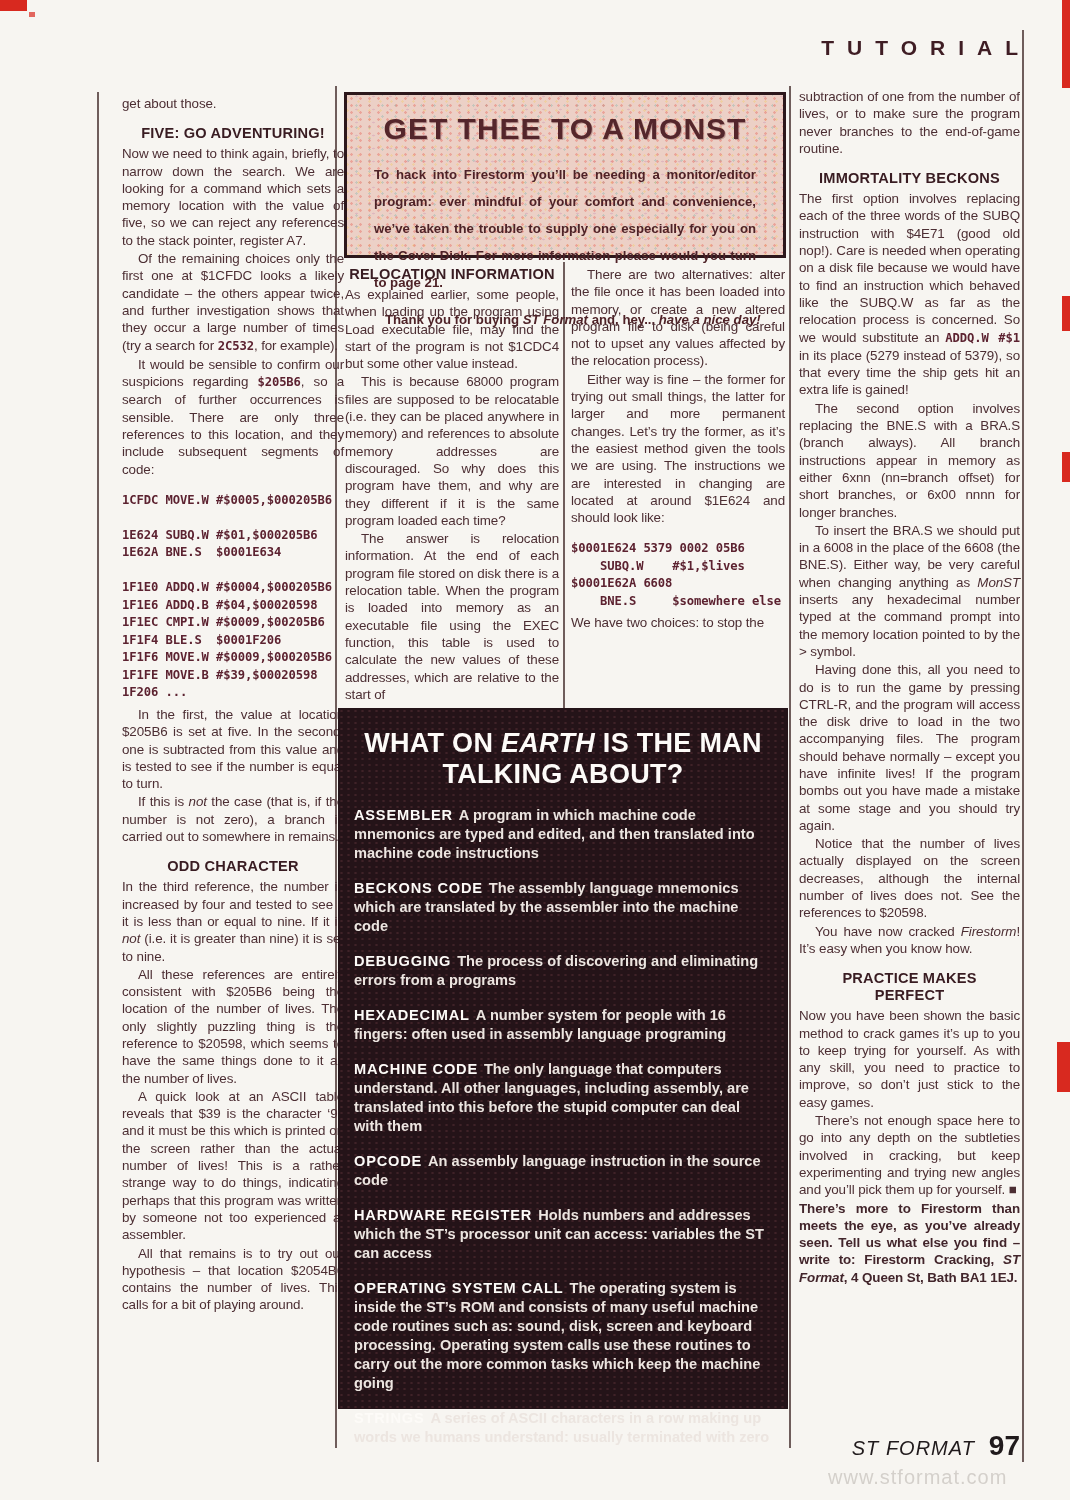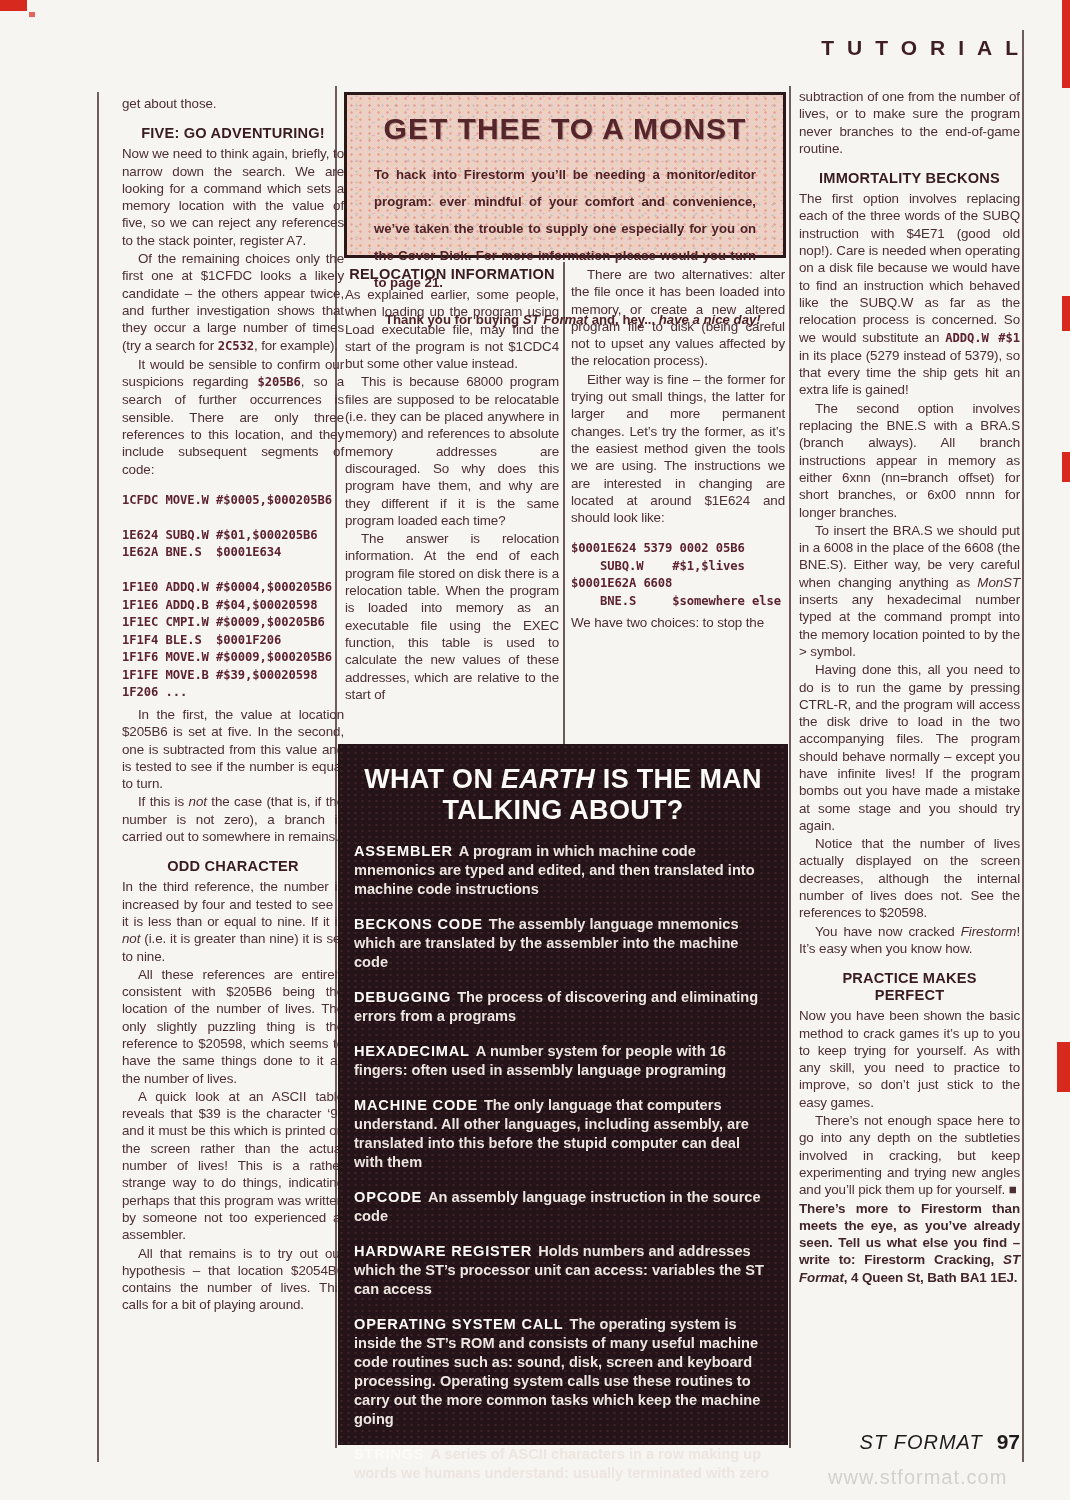--- a/index.html
+++ b/index.html
@@ -44,32 +44,32 @@
             radial-gradient(rgba(240,205,120,0.45) 1.3px, transparent 1.6px),
             radial-gradient(rgba(190,120,170,0.28) 1.1px, transparent 1.4px);
           background-size:9px 7px,13px 11px,11px 9px,17px 13px;
           background-position:0 0,3px 5px,6px 2px,1px 8px;}
   .getbox .gtitle{text-align:center;font-size:30px;font-weight:bold;letter-spacing:1px;
           color:#54262b;margin:2px 0 8px;text-shadow:1px 1px 0 rgba(120,60,60,.35);
           font-family:"Liberation Sans",sans-serif;}
   .getbox .gbody{font-size:13.2px;font-weight:bold;line-height:27px;text-align:justify;margin:15px;}
   .getbox .gthanks{font-size:13.2px;font-weight:bold;line-height:18.8px;text-indent:26px;margin:1px 0 0;}
   
-  .glossary{position:absolute;left:338px;top:744px;width:450px;height:701px;
+  .glossary{position:absolute;left:338px;top:708px;width:450px;height:701px;
             box-sizing:border-box;background:#241318;color:#ece5e0;padding:12px 16px;
             background-image:radial-gradient(rgba(90,50,55,0.5) 1px, transparent 1.4px);
             background-size:7px 6px;}
   .glossary .gltitle{font-size:27px;font-weight:bold;text-align:center;line-height:31px;
             margin:8px 0 16px;color:#fdfbf8;letter-spacing:0.3px;}
   .gloss{font-size:14.6px;font-weight:bold;line-height:19px;margin:0 0 16px;color:#ece5e0;}
   .gloss .term{color:#fdfbf8;letter-spacing:0.8px;margin-right:6px;}
   
   .footer{position:absolute;top:1430px;right:50px;font-size:20px;color:#201a1c;}
   .footer .mag{font-style:italic;letter-spacing:1px;}
-  .footer .pnum{font-weight:bold;font-size:21px;margin-left:14px;}
+  .footer .pnum{font-weight:bold;font-size:28px;margin-left:14px;}
   .watermark{position:absolute;left:828px;top:1466px;font-size:20px;color:#d4d0cb;letter-spacing:1px;}
 </style>
 </head>
 <body>
 
 <div class="page">
 
   <div class="mark" style="left:0;top:0;width:27px;height:11px;"></div>
   <div class="mark" style="left:29px;top:12px;width:6px;height:5px;opacity:.7;"></div>
   <div class="mark" style="left:1062px;top:0;width:8px;height:88px;"></div>

